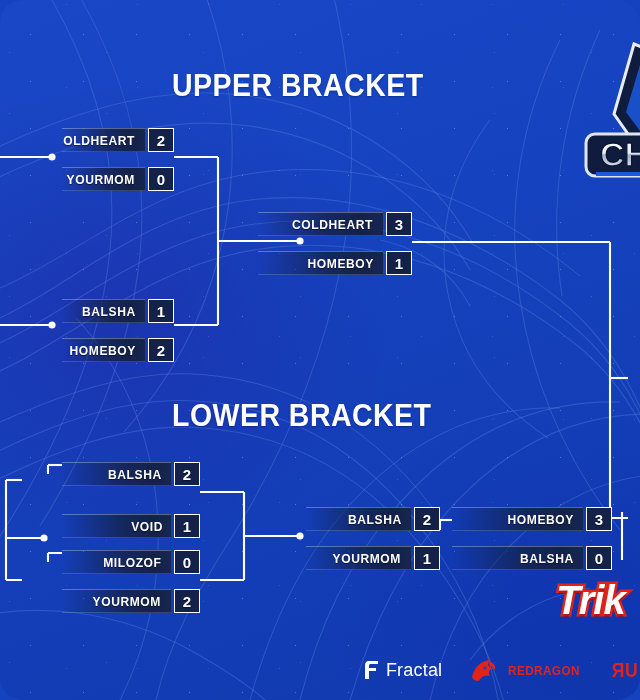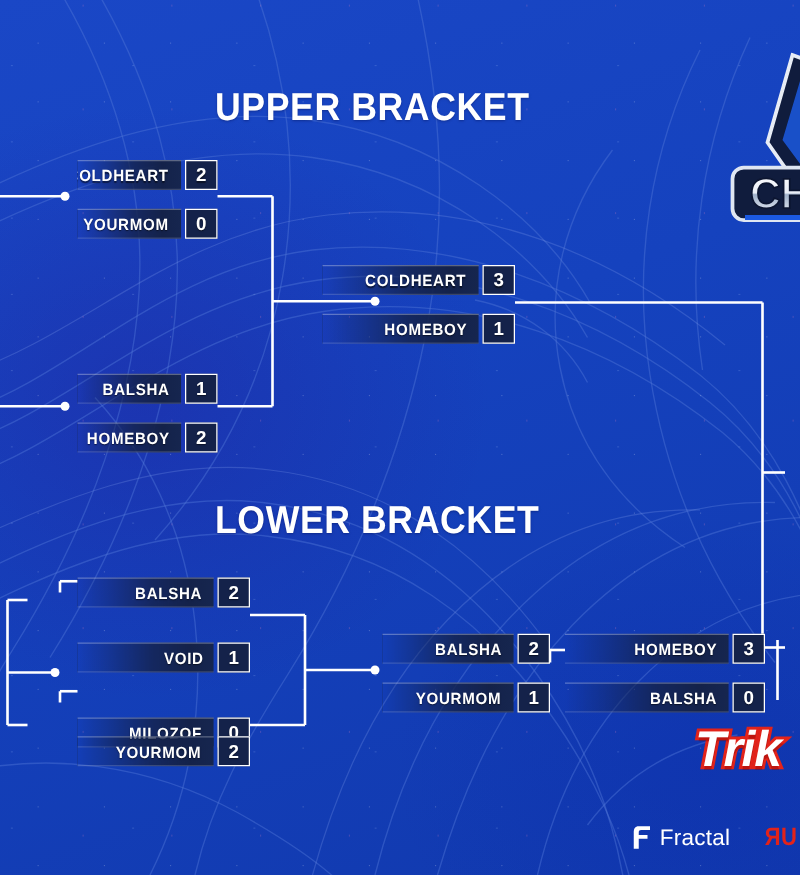--- a/index.html
+++ b/index.html
@@ -14,20 +14,21 @@
 
   
   #stage {
     position:absolute; inset:0;
     width:640px; height:700px;
     overflow:hidden;
     background:
       radial-gradient(ellipse 70% 55% at 18% 46%, rgba(40,26,150,.34) 0%, rgba(40,26,150,0) 62%),
       radial-gradient(ellipse 60% 45% at 88% 88%, rgba(10,40,170,.30) 0%, rgba(10,40,170,0) 65%),
       linear-gradient(160deg,#1a47c6 0%,#1542be 42%,#1139ae 100%);
+    border-radius: 23px;
   }
   #bg-lines { position:absolute; inset:0; }
   #bg-noise {
     position:absolute; inset:0;
     opacity:.5;
     background-image:
       radial-gradient(rgba(255,255,255,.55) .5px, transparent .6px),
       radial-gradient(rgba(255,140,190,.45) .5px, transparent .6px),
       radial-gradient(rgba(180,210,255,.40) .5px, transparent .6px);
     background-size:53px 47px, 71px 83px, 97px 61px;
@@ -284,21 +285,21 @@
     </div>
     <div class="sc">2</div>
   </div>
   <div class="team" style="left:62px; top:501px; width:138px;margin-top:13px;">
     <div class="plate">
       <span class="nm">VOID</span>
     </div>
     <div class="sc">1</div>
   </div>
 
-  <div class="team" style="left:62px; top:550px; width:138px;margin-top:24px;">
+  <div class="team" style="left:62px; top:550px; width:138px;">
     <div class="plate">
       <span class="nm">MILOZOF</span>
     </div>
     <div class="sc">0</div>
   </div>
   <div class="team" style="left:62px; top:589px; width:138px;">
     <div class="plate">
       <span class="nm">YOURMOM</span>
     </div>
     <div class="sc">2</div>
@@ -352,18 +353,26 @@
     <div class="tk">Trik</div>
   </div>
 
   <div id="sponsors">
     <div class="sp sp-fractal">
       <svg width="16" height="20" viewBox="0 0 16 20">
         <path d="M14,1 L5,1 C2,1 1,3 1,6 L1,19 L5,19 L5,11 L12,11 L12,8 L5,8 L5,6 C5,4.6 5.6,4 7,4 L14,4 Z" fill="#ffffff"></path>
       </svg>
       <span class="txt">Fractal</span>
     </div>
+    <div class="sp sp-redragon">
+      <svg width="30" height="30" viewBox="0 0 30 30" style="margin-bottom:-4px;">
+        <path d="M4,20 C6,11 12,4 22,3 C19,7 20,10 24,11 C21,13 20,16 22,19 C17,18 13,19 11,24 C8,24 5,23 4,20 Z" fill="#e2231a"></path>
+        <path d="M22,5 C26,6 28,9 27,13 C25,10 24,9 22,9 Z" fill="#e2231a"></path>
+        <circle cx="17" cy="11" r="1.6" fill="#1542be"></circle>
+      </svg>
+      <span class="txt">REDRAGON</span>
+    </div>
     <div class="sp sp-third">
       <span class="txt">ЯU</span>
     </div>
   </div>
 
 </div>
 
 </body></html>

